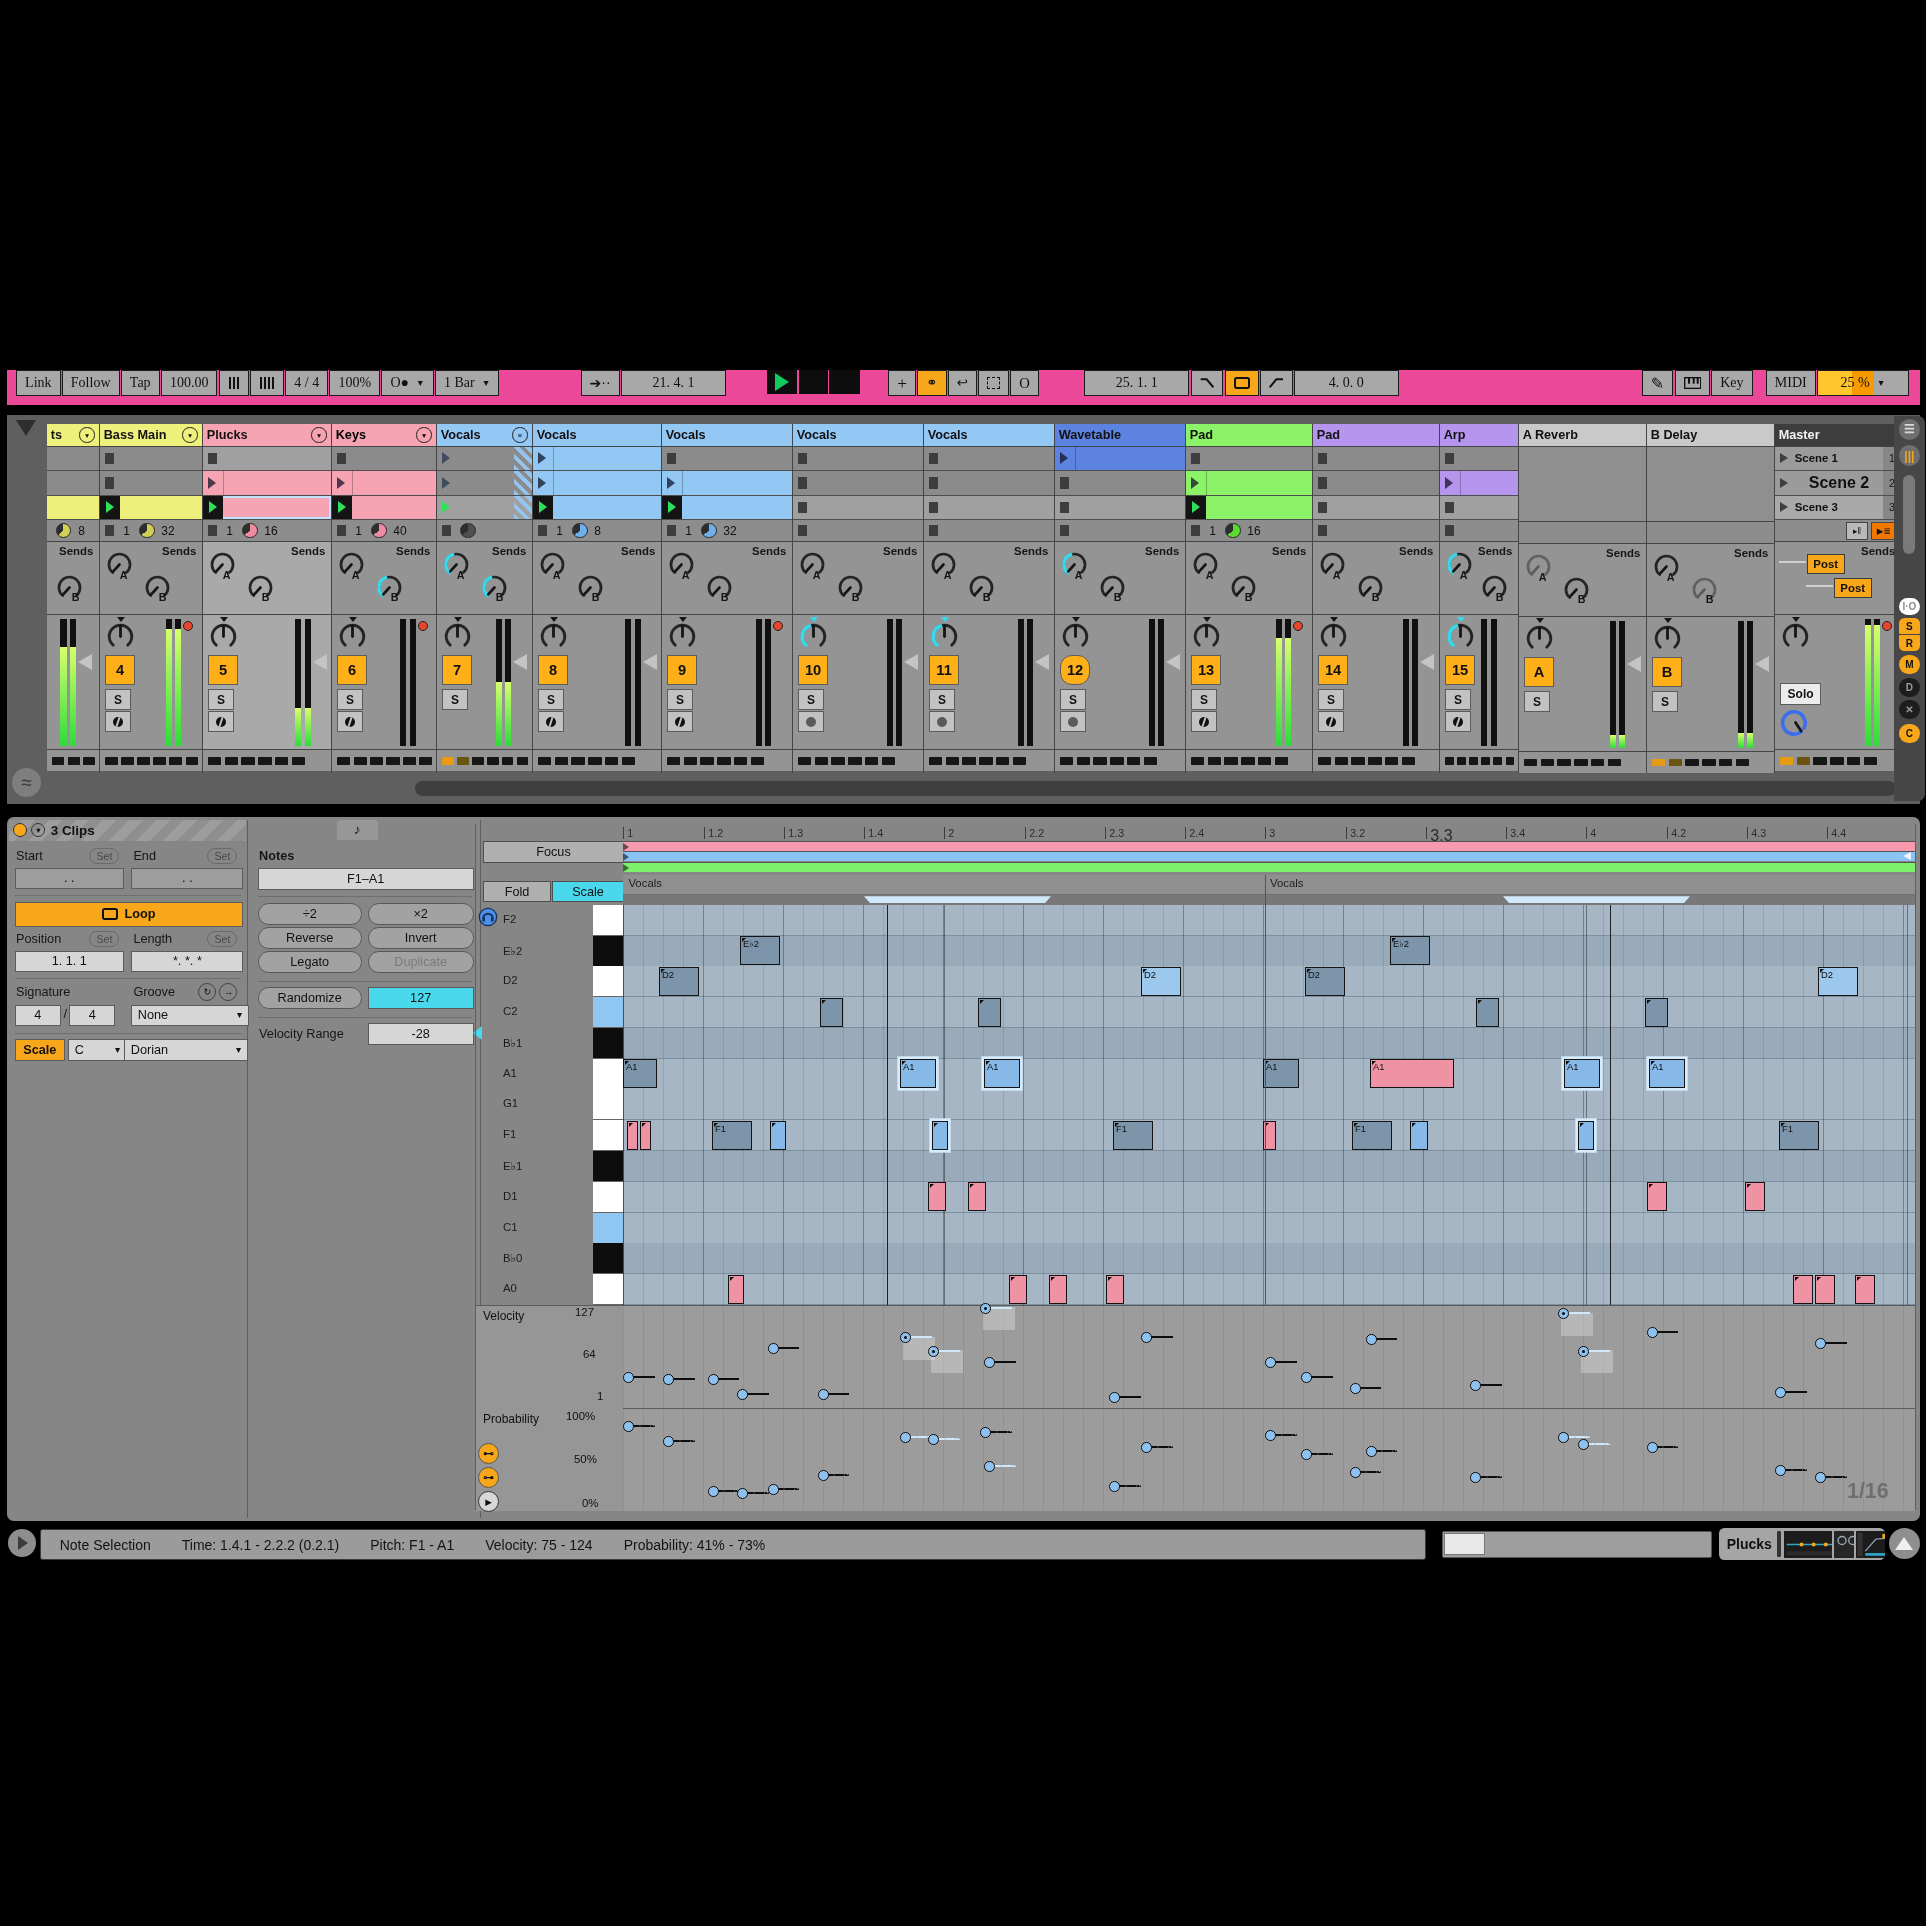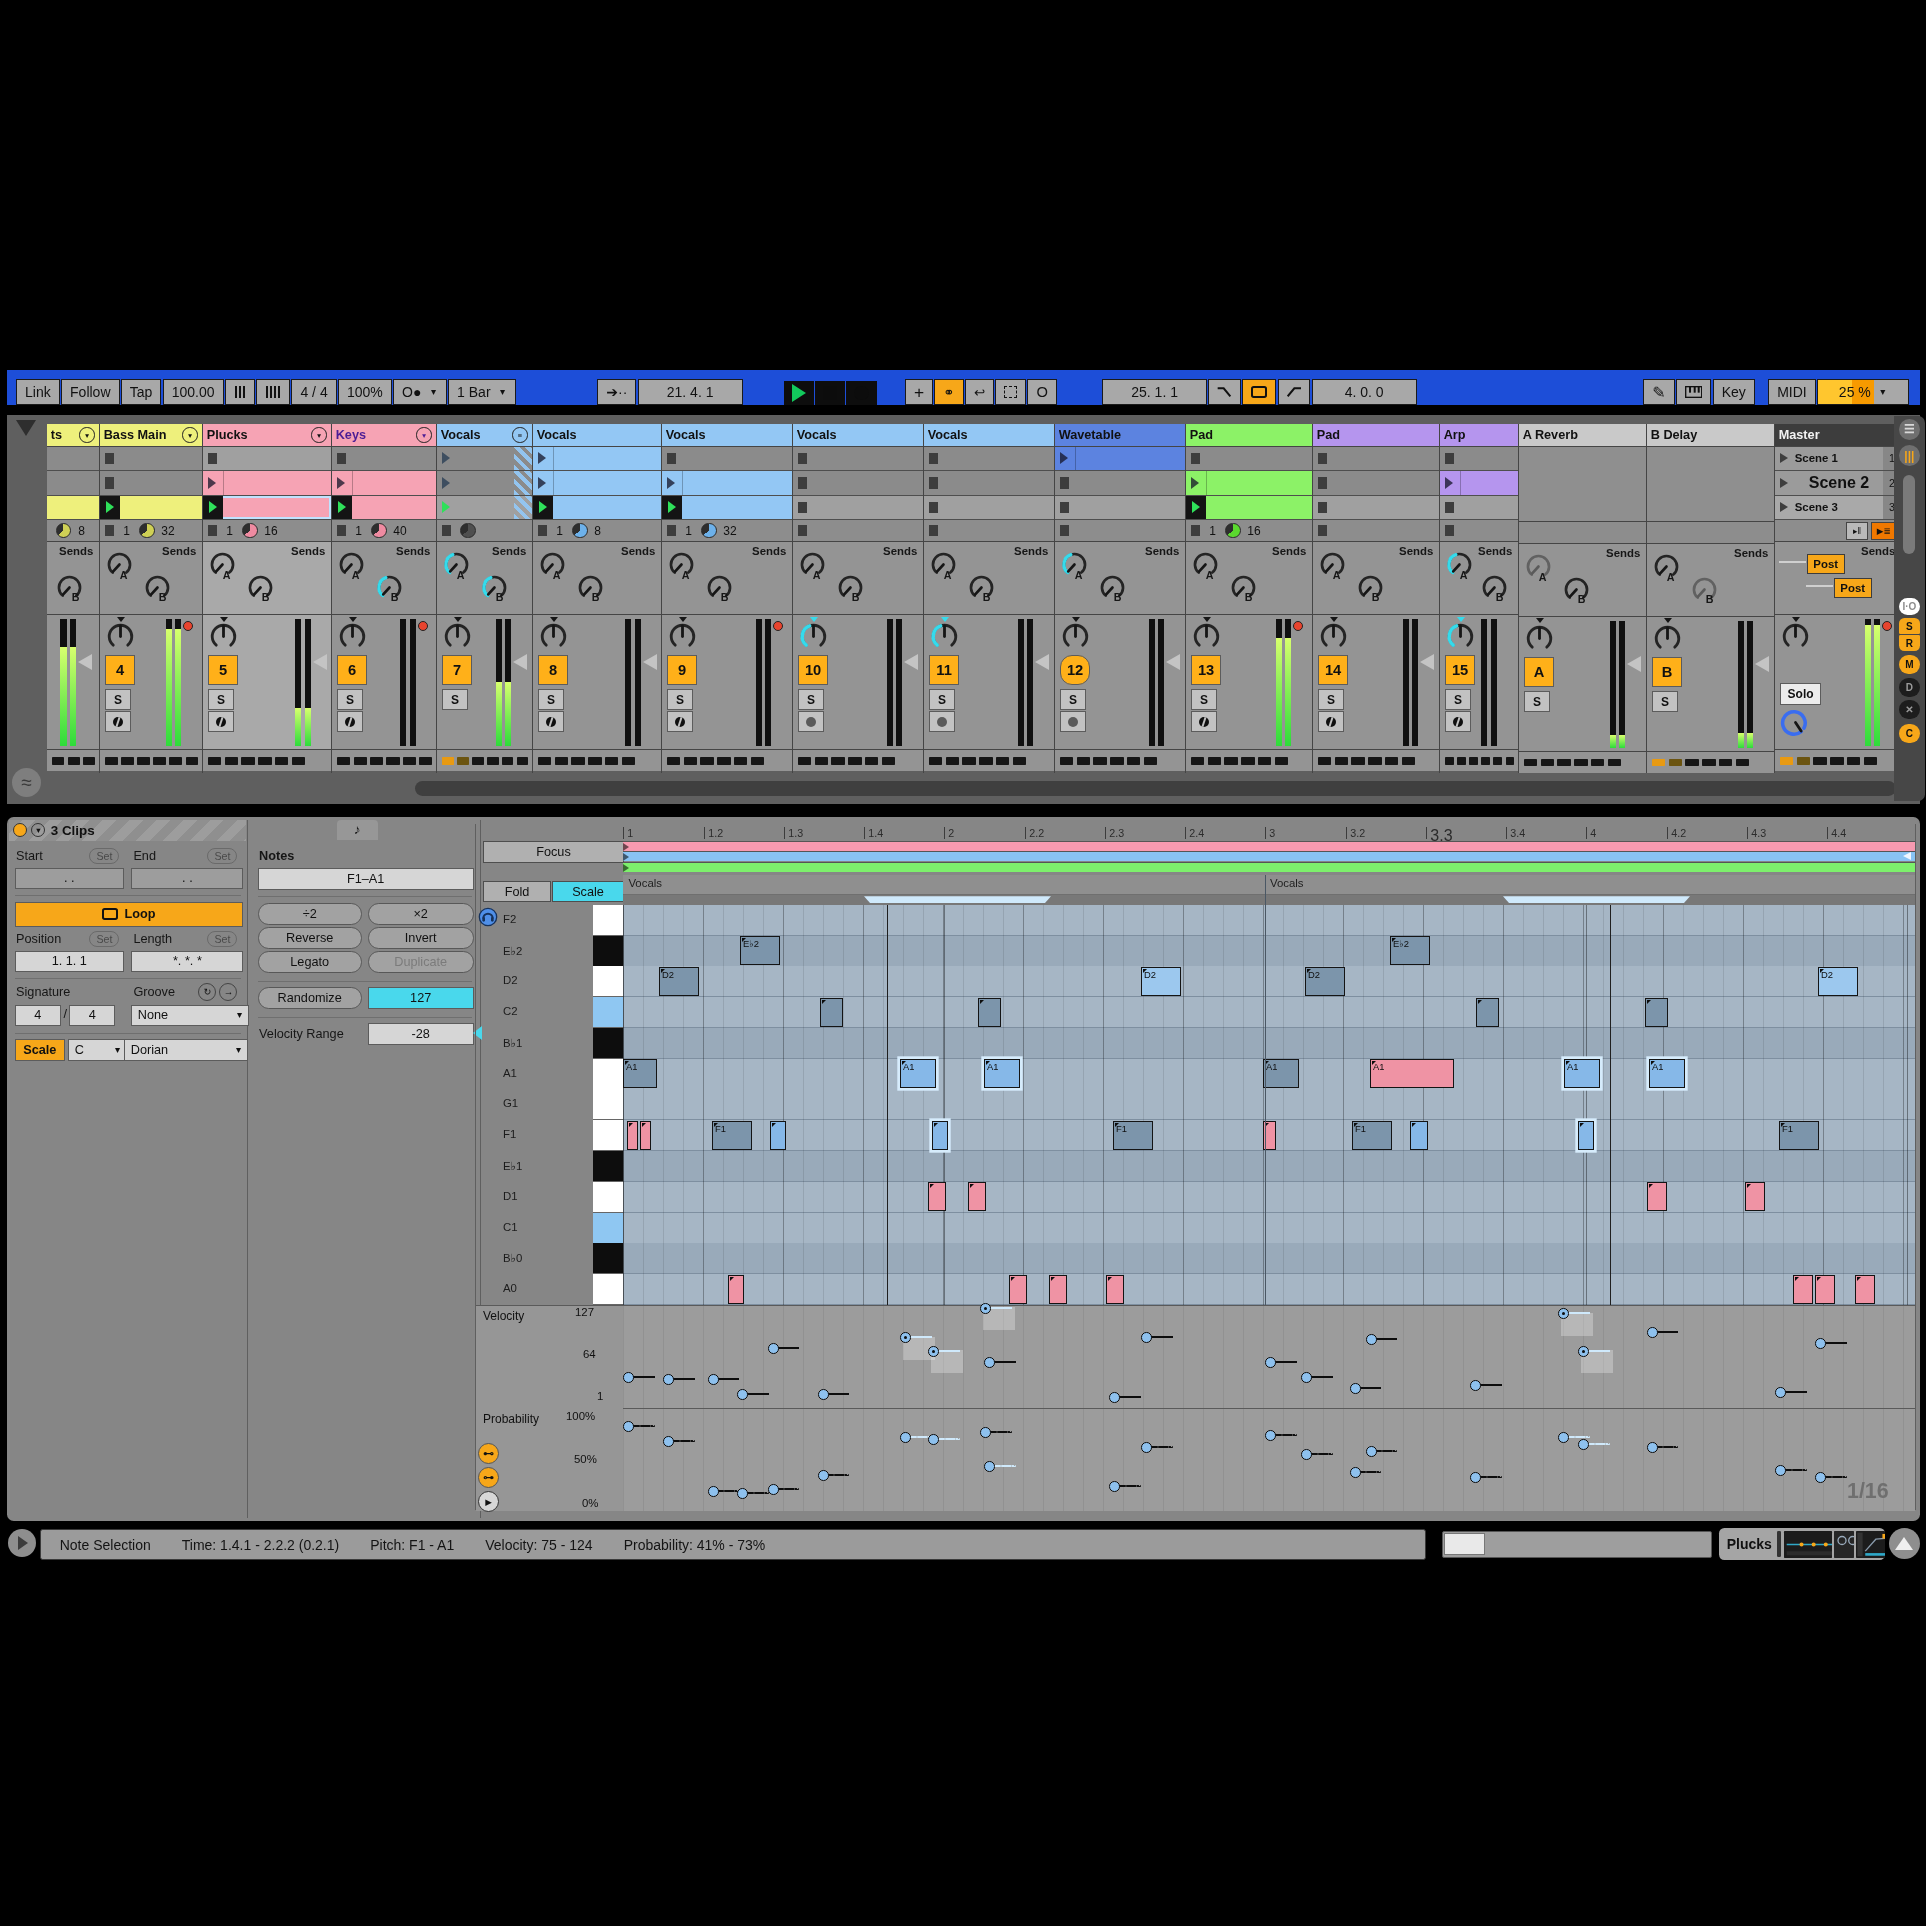--- a/index.html
+++ b/index.html
@@ -1,21 +1,21 @@
 <!DOCTYPE html>
 <html style="font-size:10.7px"><head>
 <meta charset="utf-8">
 <style>
   html,body{margin:0;padding:0;background:#000;}
   #screen{position:relative;width:1926px;height:1926px;background:#000;overflow:hidden;
           font-family:"Liberation Sans",sans-serif;color:#111;}
   .abs{position:absolute;}
   
-  #transport{position:absolute;left:6.7px;top:370px;width:1913px;height:35px;background:#1d4ed8;
-             display:flex;align-items:flex-end;}
+  #transport{position:absolute;left:6.7px;top:370px;width:1913px;height:35px;background:#ec4899;
+             display:flex;align-items:flex-start;font-family:Liberation Serif, serif;}
   .tbtn{height:24px;background:#a8a8a8;border:0.7px solid #1a1a1a;display:flex;align-items:center;
         justify-content:center;font-size:14px;padding:0 8px;margin-right:1.3px;color:#111;}
   .tbtn.orange{background:#f7a719;}
   .tgap{width:17.4px;}
   .tri-r{width:0;height:0;border-left:14.7px solid #12c95c;border-top:9.4px solid transparent;border-bottom:9.4px solid transparent;}
   .sq{width:13.4px;height:13.4px;background:#0c0c0c;}
   .rec{width:14.7px;height:13.4px;background:#0c0c0c;border-radius:50%;}
   .metbars span{display:inline-block;width:2px;height:12px;background:#111;margin:0 1px;}
   
   #session{position:absolute;left:6.7px;top:415px;width:1913px;height:389px;background:#5f5f5f;}
@@ -319,21 +319,21 @@
           <div class="dashrow">
             <div class="dash"></div>
             <div class="dash"></div>
             <div class="dash"></div>
             <div class="dash"></div>
             <div class="dash"></div>
             <div class="dash"></div>
           </div>
         </div>
         <div class="tcol" style="width: 104px;">
-          <div class="thead" style="background: rgb(246, 163, 180); color: #4c1d95;">
+          <div class="thead" style="background: rgb(246, 163, 180); color: #000000;">
             <div style="overflow: hidden; white-space: nowrap; flex: 1 1 0%;">Keys</div>
             <div style="width: 13.4px; height: 13.4px; border: 1.3px solid rgb(34, 34, 34); border-radius: 50%; display: flex; align-items: center; justify-content: center; font-size: 6.7px; flex: 0 0 auto;">▼</div>
           </div>
           <div class="slot" style="background: rgb(139, 139, 139);">
             <div style="width: 8.7px; height: 11.4px; background: rgb(61, 61, 61); margin-left: 5.4px;"></div>
           </div>
           <div class="slot" style="background: rgb(246, 163, 180);">
             <div style="width: 0px; height: 0px; border-left: 8.7px solid rgba(20, 20, 40, 0.75); border-top: 6px solid transparent; border-bottom: 6px solid transparent; margin-left: 5.4px;"></div>
             <div style="position: absolute; left: 20px; top: 0px; bottom: 0px; width: 1.3px; background: rgba(0, 0, 0, 0.25);"></div>
           </div>

